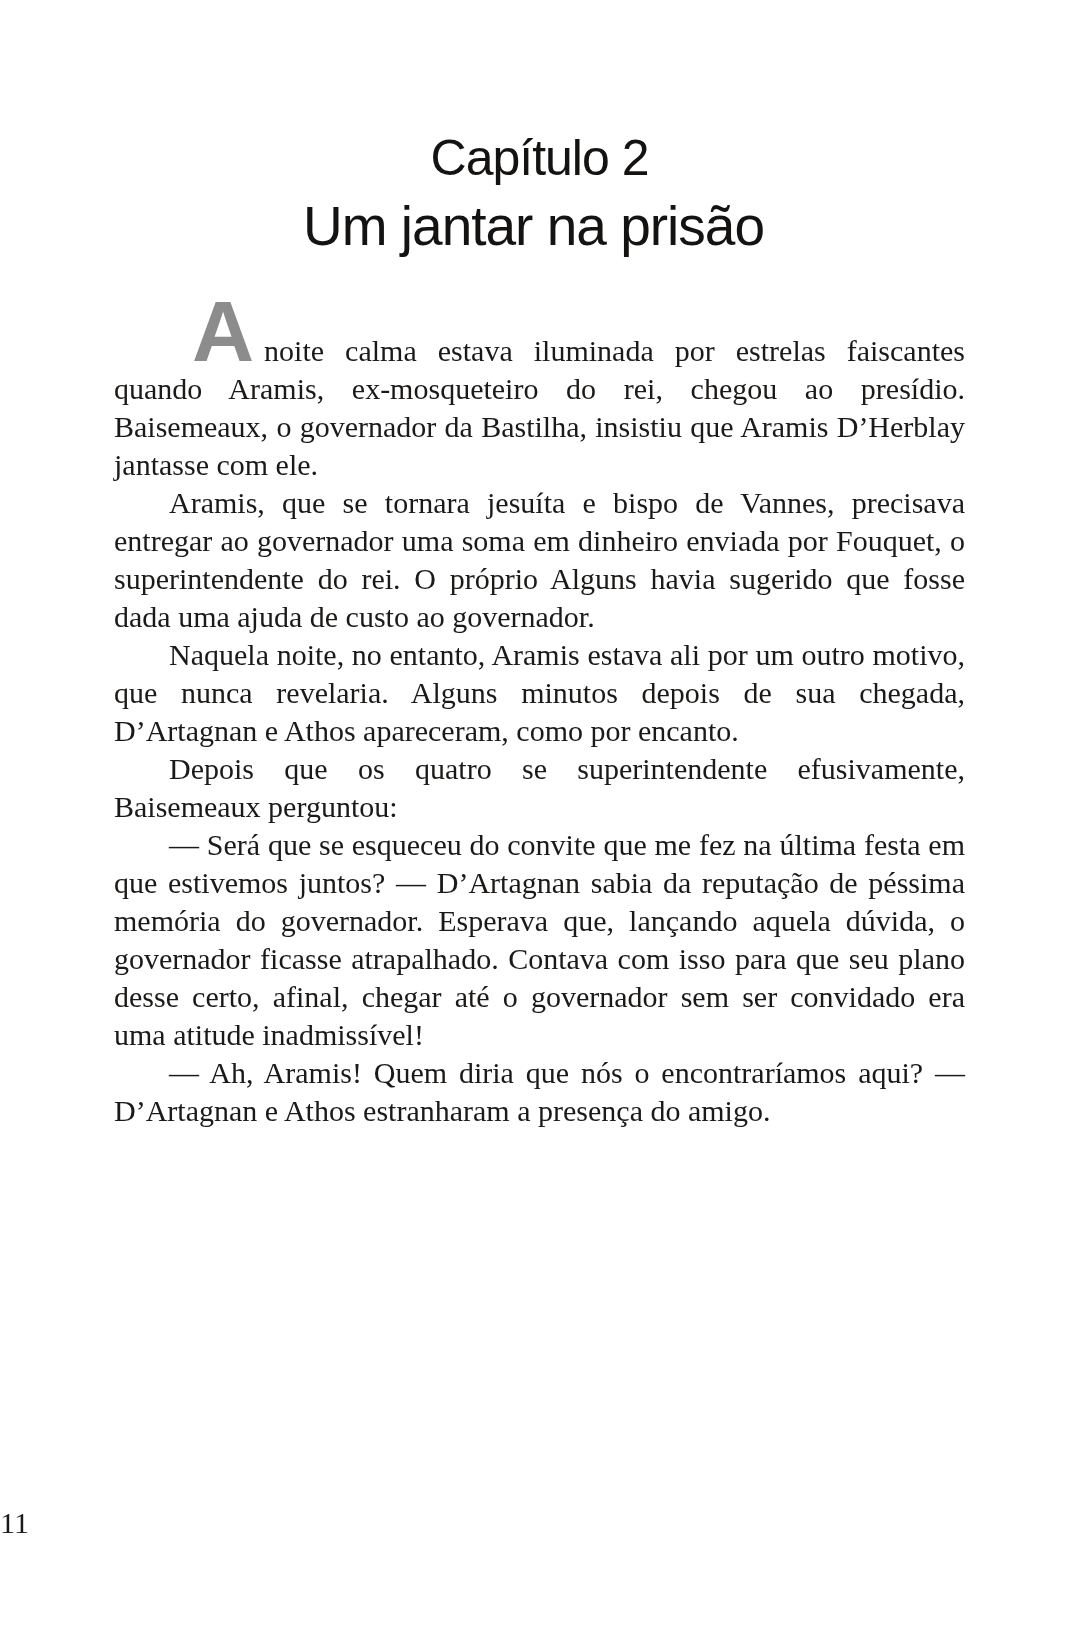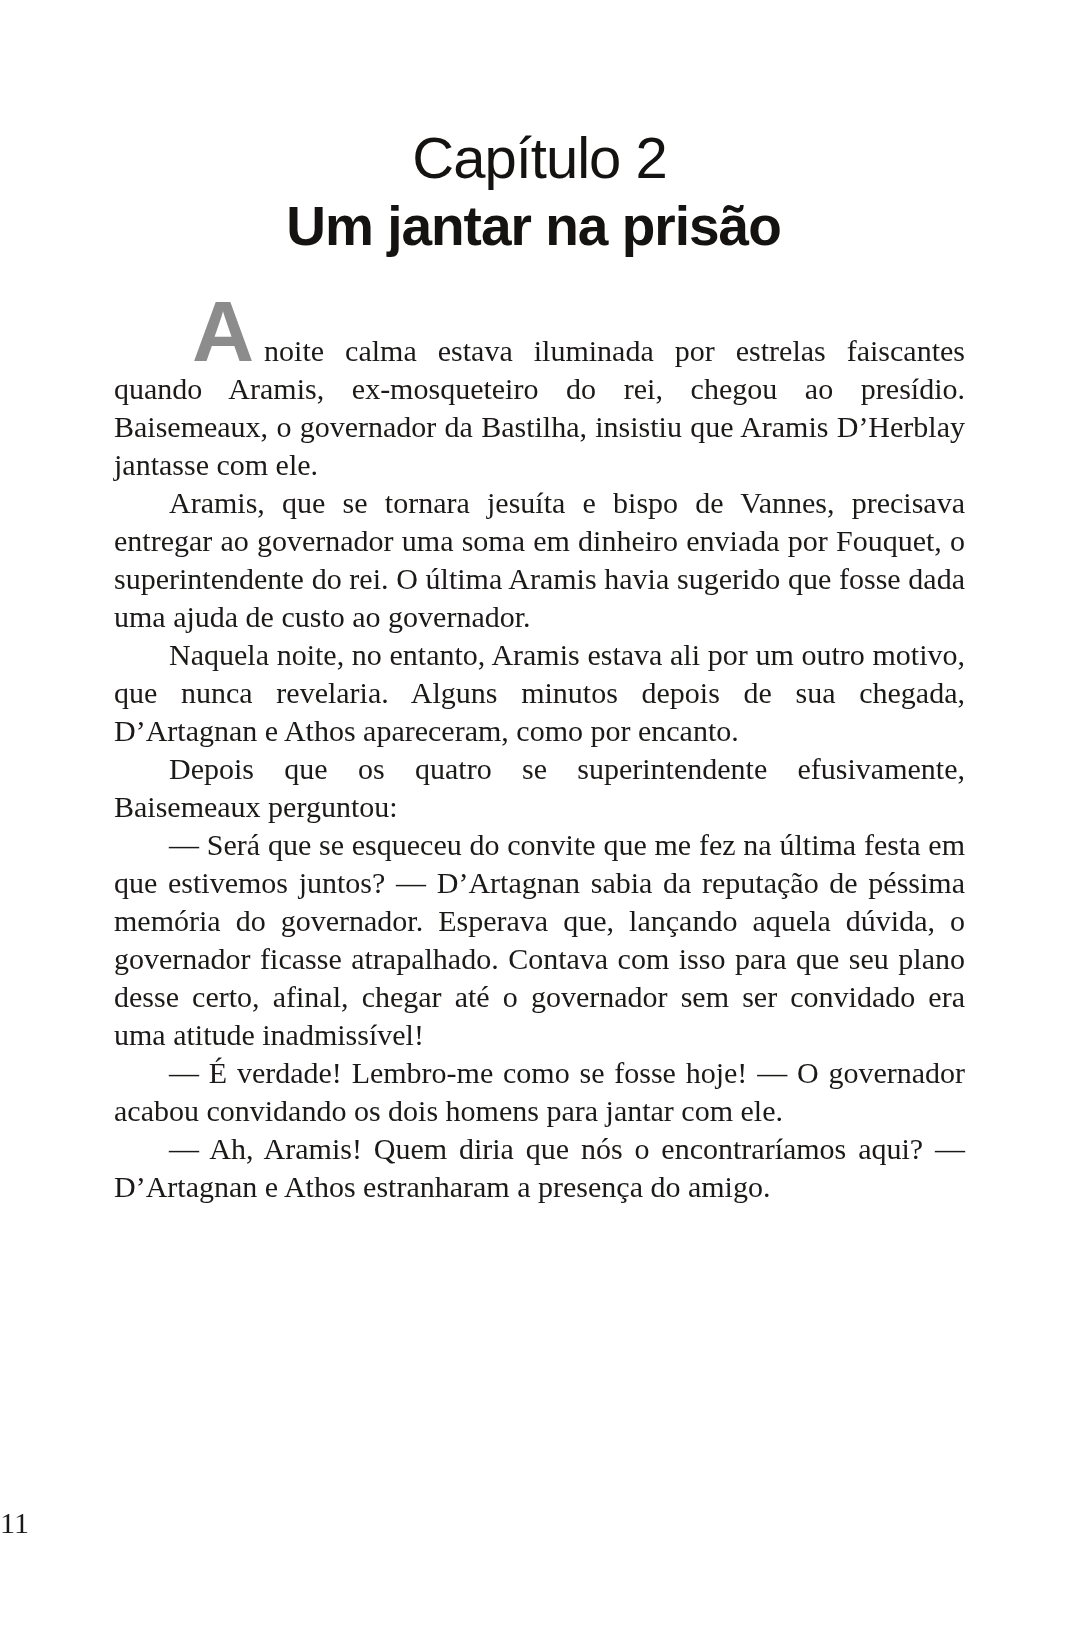--- a/index.html
+++ b/index.html
@@ -17,28 +17,28 @@
   }
   .chapter-header {
     padding-top: 126px;
     text-align: center;
     color: #151311;
   }
   .chapter-number {
     margin: 0;
     font-family: "Liberation Sans", sans-serif;
     font-weight: 300;
-    font-size: 58px;
+    font-size: 50px;
     line-height: 64px;
     letter-spacing: -1px;
   }
   .chapter-title {
     margin: 6px 12px 0 0;
     font-family: "Liberation Sans", sans-serif;
-    font-weight: 700;
+    font-weight: 400;
     font-size: 55px;
     line-height: 60px;
     letter-spacing: -1px;
   }
   .body-text {
     margin: 56px 114px 0 114px;
     font-family: "Liberation Serif", serif;
     font-size: 30px;
     line-height: 38px;
     text-align: justify;
@@ -80,23 +80,22 @@
 
   <header class="chapter-header">
     <h1 class="chapter-number">Capítulo 2</h1>
     <h2 class="chapter-title">Um jantar na prisão</h2>
   </header>
 
   <main class="body-text">
     <p class="opening">
       <span class="dropcap">A</span><span>noite calma estava iluminada por estrelas faiscantes quando Aramis, ex-mosqueteiro do rei, chegou ao presídio. Baisemeaux, o governador da Bastilha, insistiu que Aramis D’Herblay jantasse com ele.</span>
     </p>
-    <p>Aramis, que se tornara jesuíta e bispo de Vannes, precisava entregar ao governador uma soma em dinheiro enviada por Fouquet, o superintendente do rei. O última Aramis havia sugerido que fosse dada uma ajuda de custo ao governador.</p>
+    <p>Aramis, que se tornara jesuíta e bispo de Vannes, precisava entregar ao governador uma soma em dinheiro enviada por Fouquet, o superintendente do rei. O próprio Alguns havia sugerido que fosse dada uma ajuda de custo ao governador.</p>
     <p>Naquela noite, no entanto, Aramis estava ali por um outro motivo, que nunca revelaria. Alguns minutos depois de sua chegada, D’Artagnan e Athos apareceram, como por encanto.</p>
     <p>Depois que os quatro se superintendente efusivamente, Baisemeaux perguntou:</p>
     <p>— Será que se esqueceu do convite que me fez na última festa em que estivemos juntos? — D’Artagnan sabia da reputação de péssima memória do governador. Esperava que, lançando aquela dúvida, o governador ficasse atrapalhado. Contava com isso para que seu plano desse certo, afinal, chegar até o governador sem ser convidado era uma atitude inadmissível!</p>
-    <p>— É verdade! Lembro-me como se fosse hoje! — O governador acabou convidando os dois homens para jantar com ele.</p>
     <p>— Ah, Aramis! Quem diria que nós o encontraríamos aqui? — D’Artagnan e Athos estranharam a presença do amigo.</p>
   </main>
 
   <footer class="page-number">11</footer>
 
 </div>
 
 </body></html>

